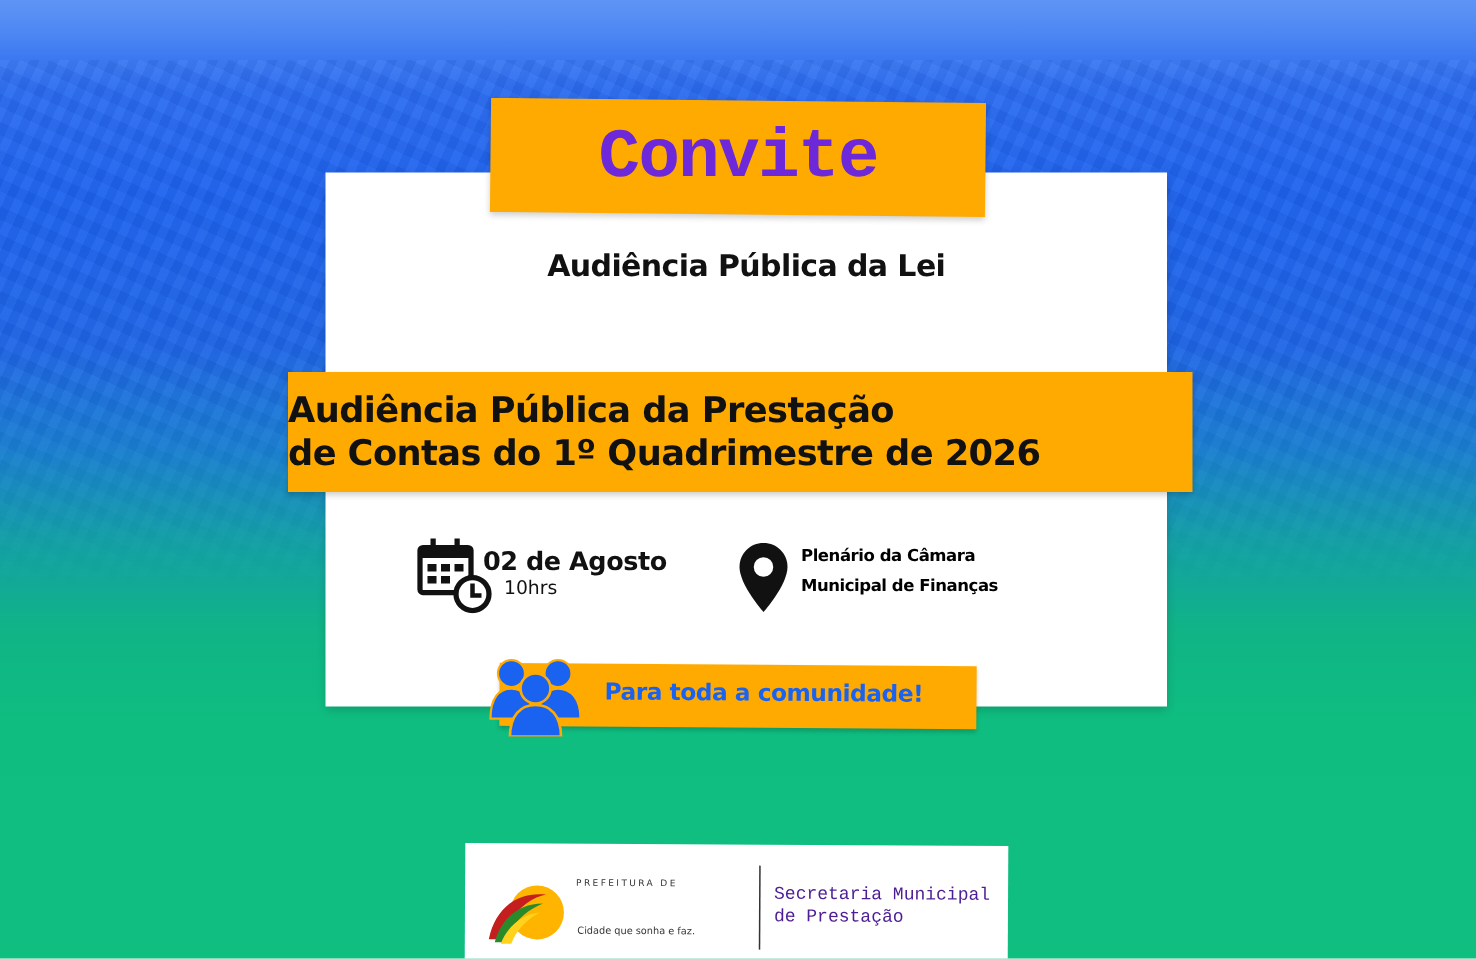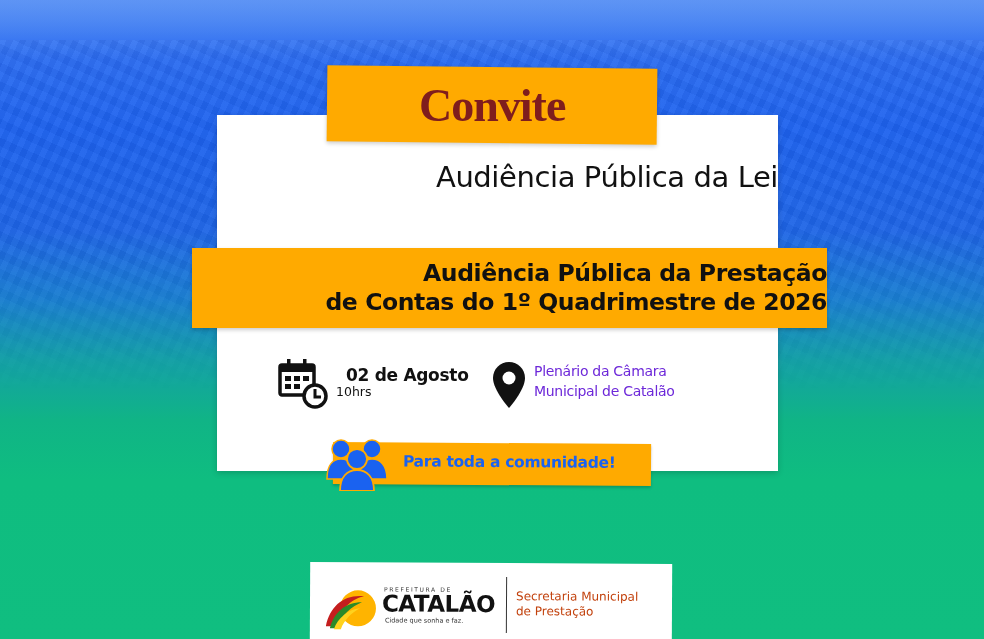--- a/index.html
+++ b/index.html
@@ -25,68 +25,68 @@
     position:absolute; left:217px; top:115px; width:561px; height:356px;
     background:#ffffff; box-shadow: 0 2px 6px rgba(0,0,0,0.18);
   }
   .convite-tag {
     position:absolute; left:327px; top:67px; width:330px; height:76px;
     background:#ffaa00; transform: rotate(0.6deg);
     box-shadow: 0 2px 4px rgba(0,0,0,0.2);
     display:flex; align-items:center; justify-content:center;
   }
   .convite-tag span {
-    font-family: Liberation Serif, serif; font-weight:bold;
-    font-size:46px; color:#7f1d1d; letter-spacing:-1px; transform: rotate(-0.6deg);
+    font-family: Liberation Mono, monospace; font-weight:bold;
+    font-size:46px; color:#6d28d9; letter-spacing:-1px; transform: rotate(-0.6deg);
   }
   .title1 {
     position:absolute; left:217px; top:163px; width:561px;
-    text-align:right; font-weight:normal; font-size:29px; line-height:29px; color:#111;
+    text-align:center; font-weight:bold; font-size:20px; line-height:29px; color:#111;
     letter-spacing:-0.4px;
   }
   .title2-band {
     position:absolute; left:192px; top:248px; width:603px; height:80px;
     background:#ffaa00; box-shadow: 0 2px 4px rgba(0,0,0,0.2);
-    display:flex; align-items:flex-end; justify-content:center; flex-direction:column;padding-left:32px;
+    display:flex; align-items:flex-start; justify-content:center; flex-direction:column;
   }
   .title2-band div {
     font-weight:bold; font-size:23.5px; line-height:29px; color:#111; letter-spacing:-0.4px;
     text-align:center;
   }
   .info-row {
     position:absolute; left:278px; top:355px; height:60px; width:460px;
   }
   .cal-icon { position:absolute; left:0; top:2px; width:52px; height:52px; }
-  .date-main { position:absolute; left:68px; top:10px; font-weight:bold; font-size:17px; color:#111; letter-spacing:-0.3px; }
+  .date-main { position:absolute; left:44px; top:10px; font-weight:bold; font-size:17px; color:#111; letter-spacing:-0.3px; }
   .date-sub { position:absolute; left:58px; top:29px; font-size:12.5px; color:#111; }
   .pin-icon { position:absolute; left:214px; top:6px; width:34px; height:48px; }
   .place {
-    position:absolute; left:256px; top:6px; font-weight:normal; font-size:14px;
-    line-height:20px; color:#6d28d9; letter-spacing:-0.3px;
+    position:absolute; left:256px; top:6px; font-weight:bold; font-size:11px;
+    line-height:20px; color:#000000; letter-spacing:-0.3px;
   }
   .comm-tag {
     position:absolute; left:333px; top:443px; width:318px; height:42px;
     background:#ffaa00; transform: rotate(0.4deg); box-shadow: 0 2px 3px rgba(0,0,0,0.2);
   }
   .comm-tag span {
     position:absolute; left:70px; top:10px; font-weight:bold; font-size:15.5px;
     color:#1a62f0; letter-spacing:-0.3px;
   }
   .people-icon { position:absolute; left:326px; top:437px; width:62px; height:54px; }
   .footer-card {
     position:absolute; left:310px; top:563px; width:362px; height:80px;
     background:#ffffff; transform: rotate(0.3deg);
   }
   .logo-mark { position:absolute; left:14px; top:20px; width:54px; height:48px; }
   .pref-small { position:absolute; left:74px; top:23px; font-size:6px; letter-spacing:1.6px; color:#333; }
   .logo-word { position:absolute; left:72px; top:28px; font-weight:bold; font-size:23px; color:#111; letter-spacing:-0.5px; }
   .slogan { position:absolute; left:75px; top:54px; font-size:6.5px; color:#333;text-align:center; }
   .divider { position:absolute; left:196px; top:14px; width:1px; height:56px; background:#333; }
   .secretaria {
-    position:absolute; left:206px; top:26px; font-size:12px; line-height:15px; color:#c2410c;
+    position:absolute; left:206px; top:26px; font-size:12px; line-height:15px; color:#4c1d95;font-family:Liberation Mono, monospace;
   }
 </style>
 </head>
 <body>
 
 <div class="haze"></div>
 <div class="texture"></div>
 
 <div class="card"></div>
 
@@ -119,21 +119,21 @@
   </svg>
   <div class="date-main">02 de Agosto</div>
   <div class="date-sub">10hrs</div>
 
   <svg class="pin-icon" viewBox="0 0 34 48">
     <path d="M17 1 C8 1 1 8 1 17 C1 29 17 47 17 47 C17 47 33 29 33 17 C33 8 26 1 17 1 Z" fill="#111"></path>
     <circle cx="17" cy="17" r="6.5" fill="#fff"></circle>
   </svg>
   <div class="place">
     <div>Plenário da Câmara</div>
-    <div>Municipal de Catalão</div>
+    <div>Municipal de Finanças</div>
   </div>
 </div>
 
 <div class="comm-tag">
   <span>Para toda a comunidade!</span>
 </div>
 <svg class="people-icon" viewBox="0 0 62 54">
   <circle cx="15" cy="12" r="9" fill="#1a62f0" stroke="#ffaa00" stroke-width="1.5"></circle>
   <circle cx="46" cy="12" r="9" fill="#1a62f0" stroke="#ffaa00" stroke-width="1.5"></circle>
   <path d="M1 42 C1 28 7 22 15 22 C23 22 29 28 29 42 Z" fill="#1a62f0" stroke="#ffaa00" stroke-width="1.5"></path>
@@ -143,20 +143,19 @@
 </svg>
 
 <div class="footer-card">
   <svg class="logo-mark" viewBox="0 0 54 48">
     <circle cx="34" cy="26" r="18" fill="#ffb400"></circle>
     <path d="M2 44 C6 24 20 12 40 14 C30 16 18 24 10 44 Z" fill="#c41e1e"></path>
     <path d="M6 46 C10 30 22 20 38 20 C28 24 18 32 13 46 Z" fill="#2a8a2a"></path>
     <path d="M10 47 C14 36 24 27 36 26 C28 30 20 38 17 47 Z" fill="#ffd21e"></path>
   </svg>
   <div class="pref-small">PREFEITURA DE</div>
-  <div class="logo-word">CATALÃO</div>
   <div class="slogan">Cidade que sonha e faz.</div>
   <div class="divider"></div>
   <div class="secretaria">
     <div>Secretaria Municipal</div>
     <div>de Prestação</div>
   </div>
 </div>
 
 </body></html>

